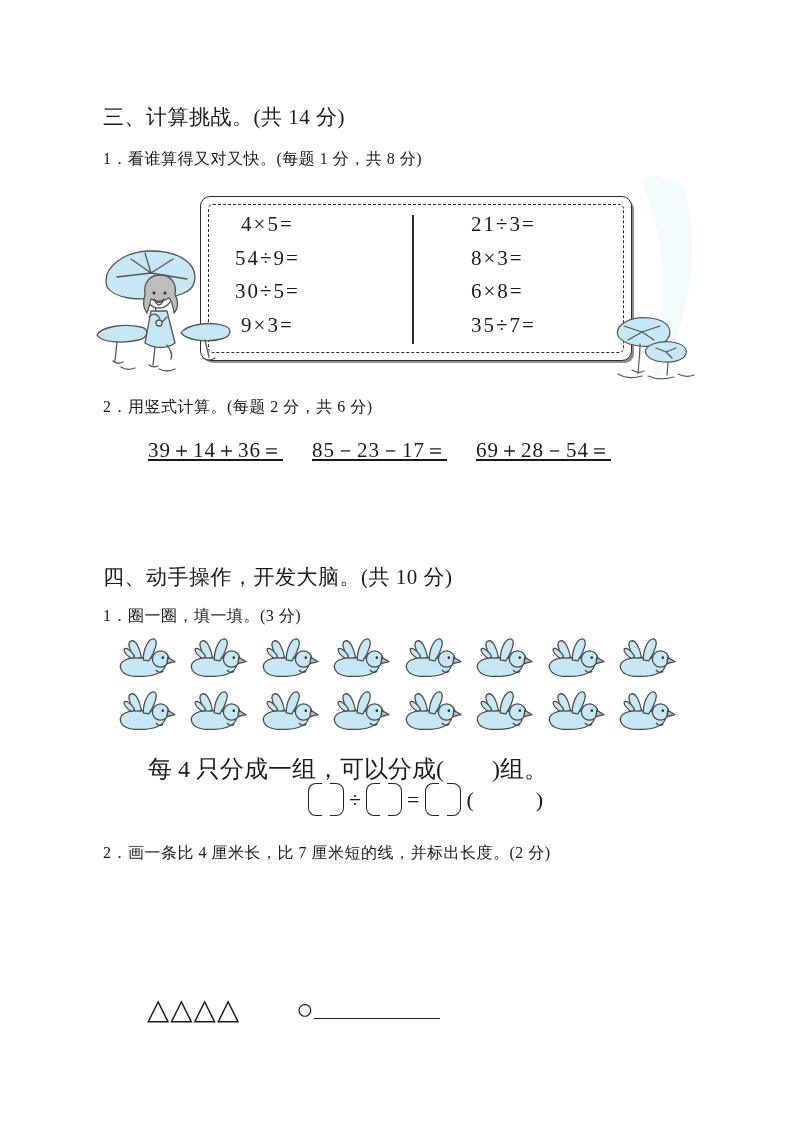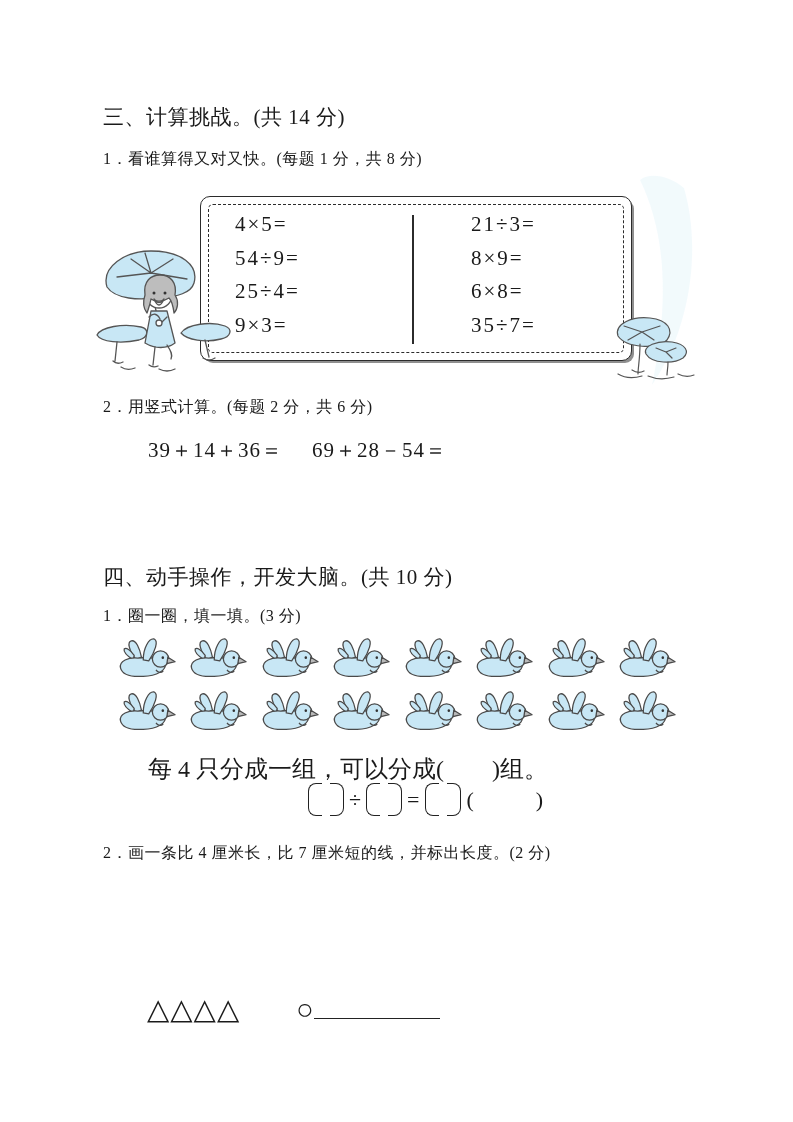--- a/index.html
+++ b/index.html
@@ -17,25 +17,25 @@
     box-shadow:3px 3px 0 -1px #8f8f8f;
   }
   #calc-box .dashed{
     position:absolute;left:7px;top:7px;right:7px;bottom:7px;
     border:1.5px dashed #2b2b2b;border-radius:5px;
   }
   #calc-box .divider{
     position:absolute;left:211px;top:18px;bottom:16px;width:1.6px;background:#2b2b2b;
   }
   .prob-col{position:absolute;top:11px;font-size:21px;line-height:33.5px;letter-spacing:2px;}
-  .prob-col.left{left:34px;}
+  .prob-col.left{left:34px;text-align:center;}
   .prob-col.right{left:270px;}
   .prob-col div{height:33.5px;}
   
-  #vertical-calc-row{position:absolute;left:148px;top:436px;display:flex;gap:29px;font-size:21px;letter-spacing:1px;}
+  #vertical-calc-row{position:absolute;left:148px;top:436px;display:flex;gap:29px;font-size:21px;letter-spacing:1px;text-decoration:underline;}
   
   .bird-row{position:absolute;left:116px;width:560px;height:54px;display:flex;justify-content:space-between;}
   #bird-row-1{top:634px;}
   #bird-row-2{top:687px;}
   .bird{width:60px;height:50px;}
   
   #fill-sentence{left:148px;top:753px;font-size:24px;}
   
   #equation-row{position:absolute;left:308px;top:783px;display:flex;align-items:center;font-size:22px;}
   .cornerbox{position:relative;width:36px;height:33px;display:inline-block;}
@@ -84,26 +84,26 @@
   <div class="txt h-section" style="left:103px;top:103px">三、计算挑战。(共 14 分)</div>
 
   <div class="txt q-label" style="left:103px;top:149px">1．看谁算得又对又快。(每题 1 分，共 8 分)</div>
 
   <div id="calc-box">
     <div class="dashed"></div>
     <div class="divider"></div>
     <div class="prob-col left">
       <div>4×5=</div>
       <div>54÷9=</div>
-      <div>25÷4=</div>
+      <div>30÷5=</div>
       <div>9×3=</div>
     </div>
     <div class="prob-col right">
       <div>21÷3=</div>
-      <div>8×9=</div>
+      <div>8×3=</div>
       <div>6×8=</div>
       <div>35÷7=</div>
     </div>
   </div>
 
   <svg id="girl-illustration" viewBox="0 0 145 132">
     <g stroke="#555" stroke-width="1.3" fill="none" stroke-linecap="round" stroke-linejoin="round">
 
       <path d="M4,92 C8,84 30,80 48,84 C56,86 56,94 46,97 C28,101 8,99 4,92 Z" fill="#c8e7f5"></path>
       <path d="M88,90 C94,81 118,78 132,83 C140,86 138,94 128,96 C112,100 94,97 88,90 Z" fill="#c8e7f5"></path>
@@ -143,20 +143,21 @@
       <path d="M56,38 L46,34 M56,38 L66,34 M56,38 L62,44"></path>
       <path d="M30,30 C30,44 28,54 28,60 M58,48 C58,54 57,58 57,61" fill="none"></path>
       <path d="M8,60 q10,6 24,2 M38,62 q12,5 26,1 M68,60 q8,4 16,1 M22,56 q6,4 12,1" fill="none"></path>
     </g>
   </svg>
 
   <div class="txt q-label" style="left:103px;top:397px">2．用竖式计算。(每题 2 分，共 6 分)</div>
 
   <div id="vertical-calc-row">
     <span>39＋14＋36＝</span>
+    <span>85－23－17＝</span>
     <span>69＋28－54＝</span>
   </div>
 
   <div class="txt h-section" style="left:103px;top:563px">四、动手操作，开发大脑。(共 10 分)</div>
 
   <div class="txt q-label" style="left:103px;top:606px">1．圈一圈，填一填。(3 分)</div>
 
   <div id="bird-row-1" class="bird-row">
       <svg class="bird" viewBox="0 0 66 52">
         <use href="#bird-sym"></use>

